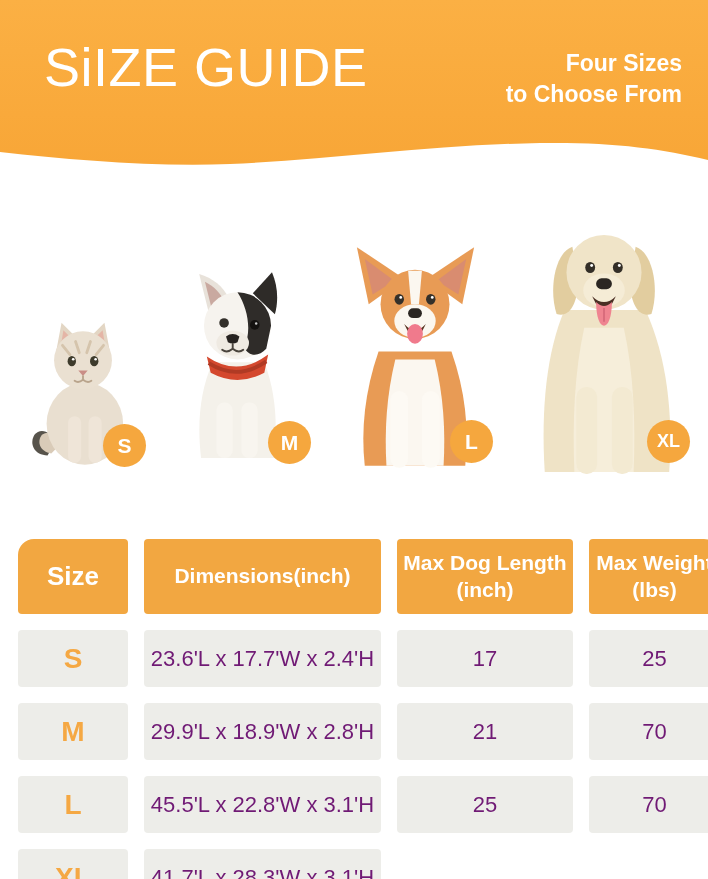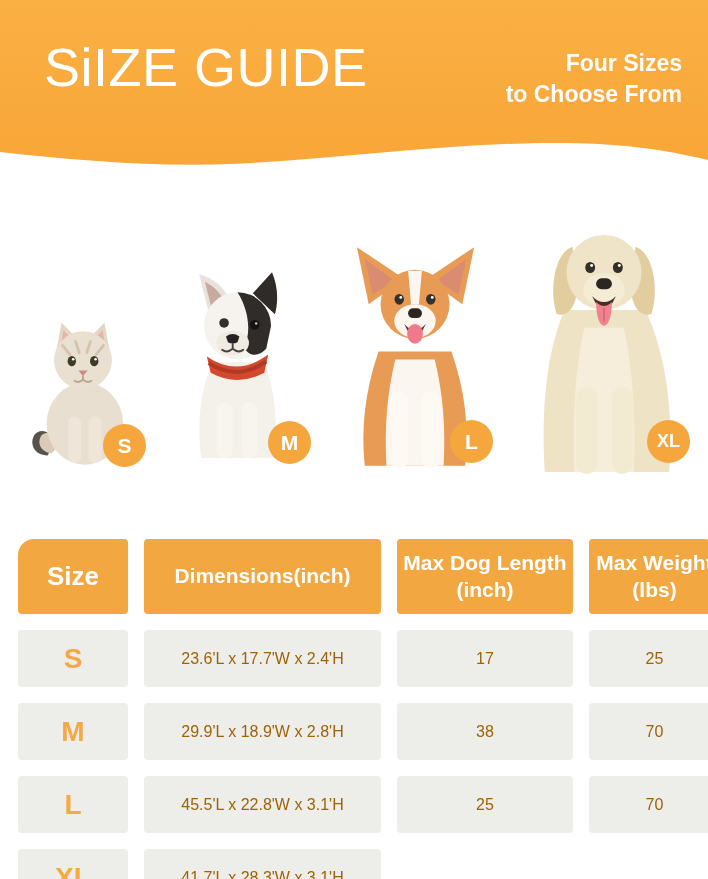--- a/index.html
+++ b/index.html
@@ -43,21 +43,21 @@
     height:75px; background:#F2A741; color:#ffffff;
     display:flex; align-items:center; justify-content:center; text-align:center;
     font-weight:bold; font-size:21px; line-height:1.25; border-radius:4px;
     padding:0 6px; box-sizing:border-box;
   }
   .th-size { font-size:26px; border-top-left-radius:16px; }
   .th-last { border-top-right-radius:16px; }
   .td {
     height:57px; background:#EDEDE9; border-radius:4px;
     display:flex; align-items:center; justify-content:center; text-align:center;
-    font-size:16px; color:#a16207; white-space:nowrap;
+    font-size:22px; color:#701a75; white-space:nowrap;
   }
   .td-size { color:#F5A843; font-weight:bold; font-size:28px; }
   .corner-bl { border-bottom-left-radius:16px; }
   .corner-br { border-bottom-right-radius:16px; }
 </style>
 </head>
 <body>
 
 <div class="canvas">
 
@@ -168,21 +168,21 @@
     <div class="th">Max Dog Length (inch)</div>
     <div class="th th-last">Max Weight (lbs)</div>
 
     <div class="td td-size">S</div>
     <div class="td">23.6'L x 17.7'W x 2.4'H</div>
     <div class="td">17</div>
     <div class="td">25</div>
 
     <div class="td td-size">M</div>
     <div class="td">29.9'L x 18.9'W x 2.8'H</div>
-    <div class="td">38</div>
+    <div class="td">21</div>
     <div class="td">70</div>
 
     <div class="td td-size">L</div>
     <div class="td">45.5'L x 22.8'W x 3.1'H</div>
     <div class="td">25</div>
     <div class="td">70</div>
 
     <div class="td td-size corner-bl">XL</div>
     <div class="td">41.7'L x 28.3'W x 3.1'H</div>
 

